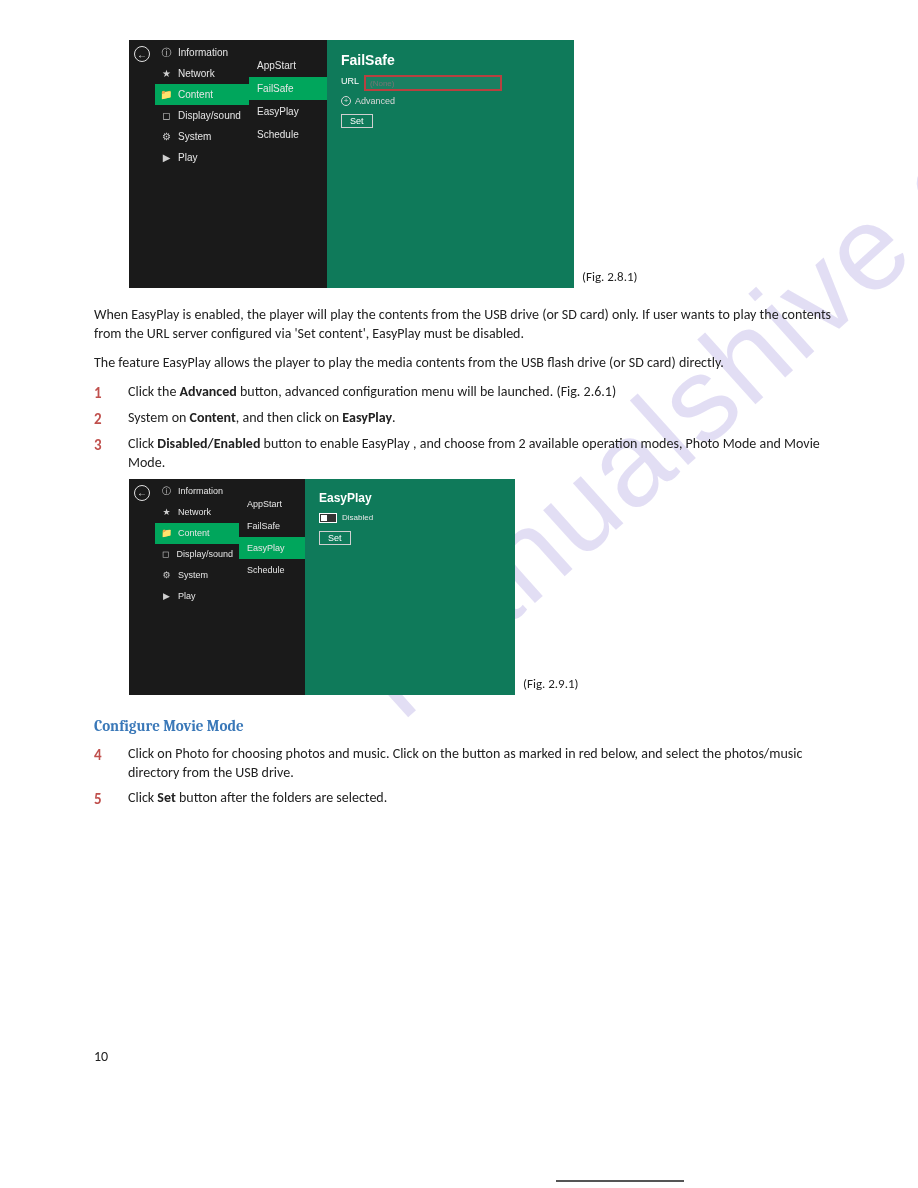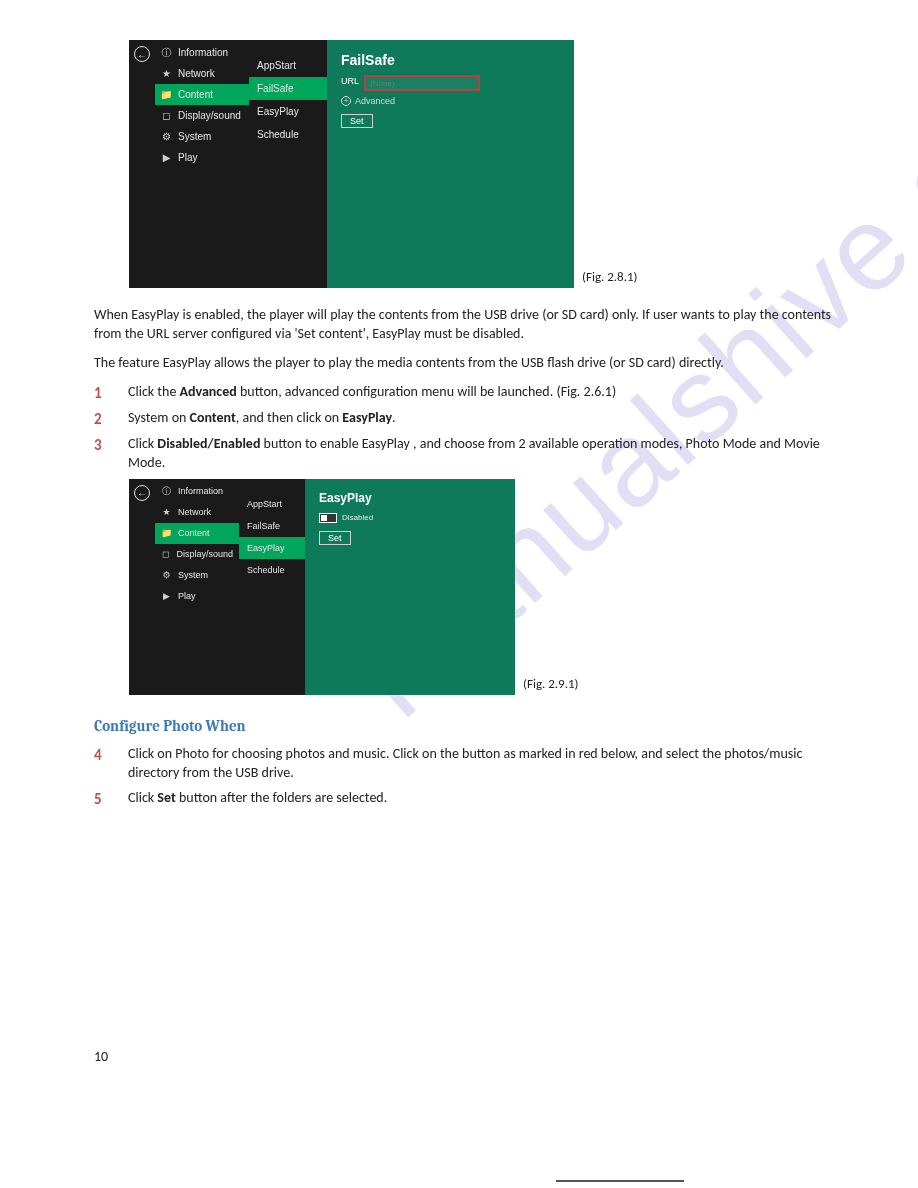--- a/index.html
+++ b/index.html
@@ -159,21 +159,21 @@
     display: flex;
     align-items: flex-start;
     gap: 6px;
     margin-bottom: 6px;
   }
   .url-lbl { color: #fff; font-size: 9px; }
   .url-input {
     border: 1px solid #b84040;
     outline: 1px solid #b84040;
     height: 14px;
-    width: 114px;
+    width: 136px;
     background: rgba(255,255,255,0.05);
     color: #aaa;
     font-size: 8px;
     padding: 0 4px;
   }
   .adv-row {
     display: flex;
     align-items: center;
     gap: 4px;
     color: #d8d8d8;
@@ -348,21 +348,21 @@
               <div class="knob"></div>
             </div>
           <span class="toggle-lbl">Disabled</span>
         </div>
         <button class="set-btn">Set</button>
       </div>
     </div>
     <div class="fig-label">(Fig. 2.9.1)</div>
   </div>
 
-  <h3 class="sub-heading">Configure Photo When</h3>
+  <h3 class="sub-heading">Configure Movie Mode</h3>
 
   <ol class="steps">
     <li>
       <span class="num">4</span>
       <span class="txt">Click on Photo for choosing photos and music. Click on the button as marked in red below, and select the photos/music directory from the USB drive.</span>
     </li>
     <li>
       <span class="num">5</span>
       <span class="txt"><span>Click </span><b>Set</b><span> button after the folders are selected.</span></span>
     </li>

